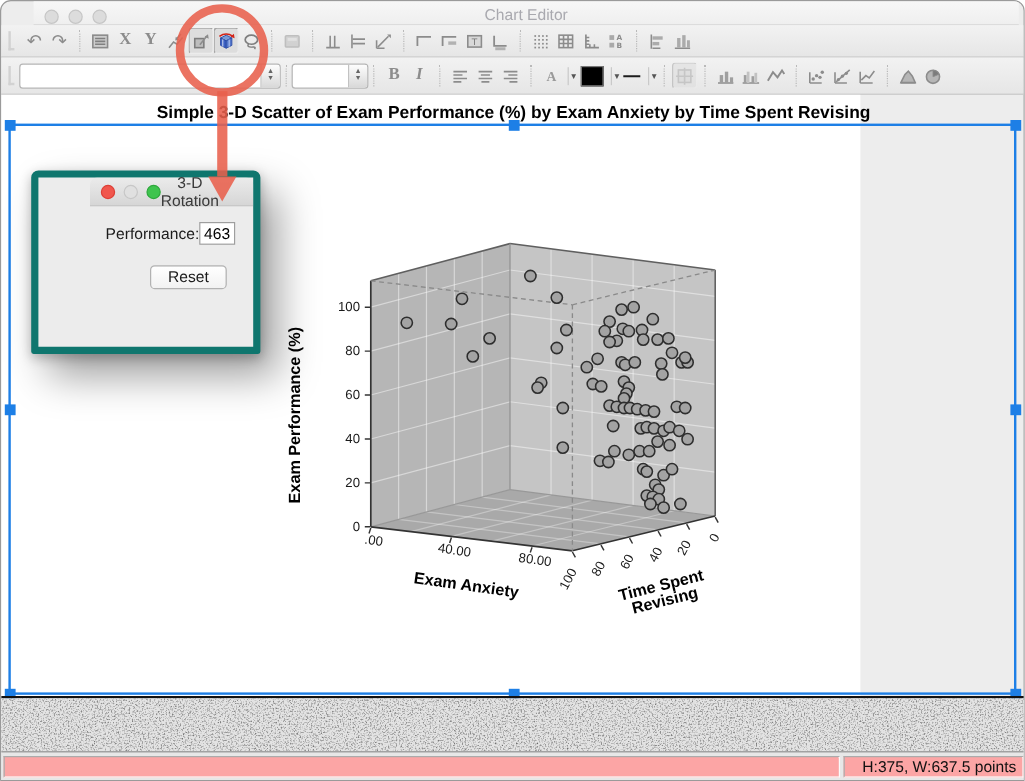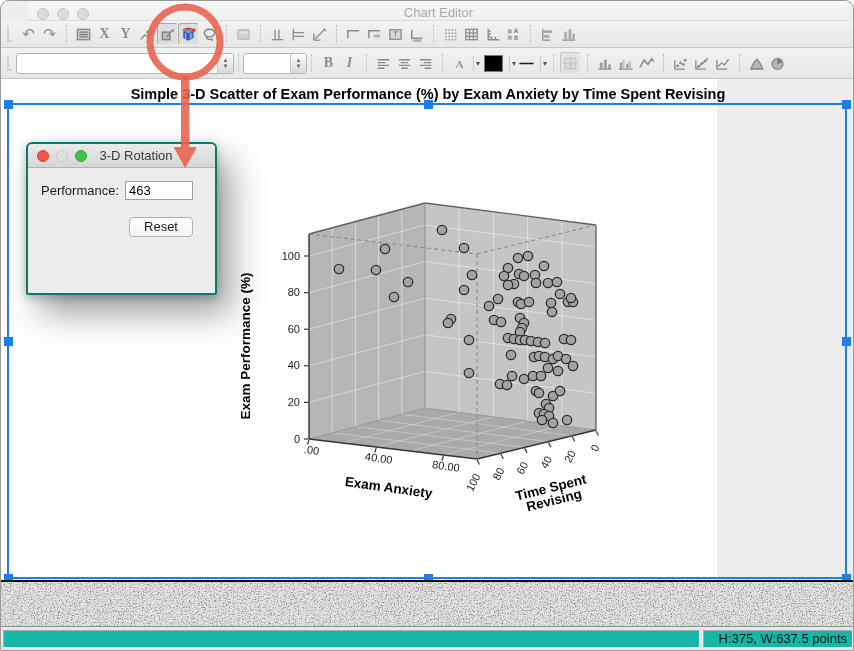--- a/index.html
+++ b/index.html
@@ -38,27 +38,27 @@
   .chart-title{position:absolute;top:7px;left:0;width:854px;text-align:center;
     font-size:14.5px;font-weight:bold;color:#000;}
   .selection{position:absolute;left:6px;top:24px;width:840px;height:476px;border:2px solid #1d7fe6;}
   .handle{position:absolute;width:9px;height:9px;background:#1d7fe6;}
   #plot{position:absolute;left:235px;top:117px;}
   .page-edge{position:absolute;top:501px;left:0;width:854px;height:2px;background:#111;}
   .texture{position:absolute;top:503px;left:0;width:854px;height:46px;background:#dedede;}
   
   .statusbar{position:absolute;bottom:0;left:0;width:854px;height:24px;background:#e7e7e7;
     border-top:1px solid #929292;display:flex;align-items:center;gap:3px;padding:0 2px;}
-  .spanel{height:18px;background:#14b8a6;border:1px solid #ababab;border-bottom-color:#fafafa;border-right-color:#fafafa;}
+  .spanel{height:18px;background:#fca5a5;border:1px solid #ababab;border-bottom-color:#fafafa;border-right-color:#fafafa;}
   .spanel.left{flex:1;}
   .spanel.right{width:150px;font-size:13px;color:#111;display:flex;align-items:center;justify-content:flex-end;padding-right:5px;}
   
   .dialog{position:absolute;left:25px;top:141px;width:191px;height:153px;background:#ececec;
-    border:2px solid #0f766e;border-radius:6px 6px 2px 2px;
-    box-shadow:14px 18px 34px rgba(0,0,0,.38),0 3px 10px rgba(0,0,0,.25);z-index:40;}
+    border:6px solid #0f766e;border-radius:6px 6px 2px 2px;
+    box-shadow:14px 18px 34px rgba(0,0,0,.38),0 3px 10px rgba(0,0,0,.25);z-index:40;padding-left:43px;}
   .dtitle{height:24px;background:linear-gradient(#ebebeb,#d6d6d6);border-bottom:1px solid #b3b3b3;
     border-radius:6px 6px 0 0;display:flex;align-items:center;}
   .dlights{display:flex;gap:7px;margin-left:9px;}
   .dlight{width:12px;height:12px;border-radius:50%;}
   .dlight.red{background:#f0564d;border:1px solid #dd4037;}
   .dlight.gray{background:#e0e0e0;border:1px solid #c7c7c7;}
   .dlight.green{background:#3ec44e;border:1px solid #2ea83d;}
   .dtext{flex:1;text-align:center;font-size:13px;color:#3a3a3a;margin-right:30px;}
   .drow{display:flex;align-items:center;margin:13px 22px 0 13px;}
   .drow label{flex:1;font-size:13px;color:#1c1c1c;}

